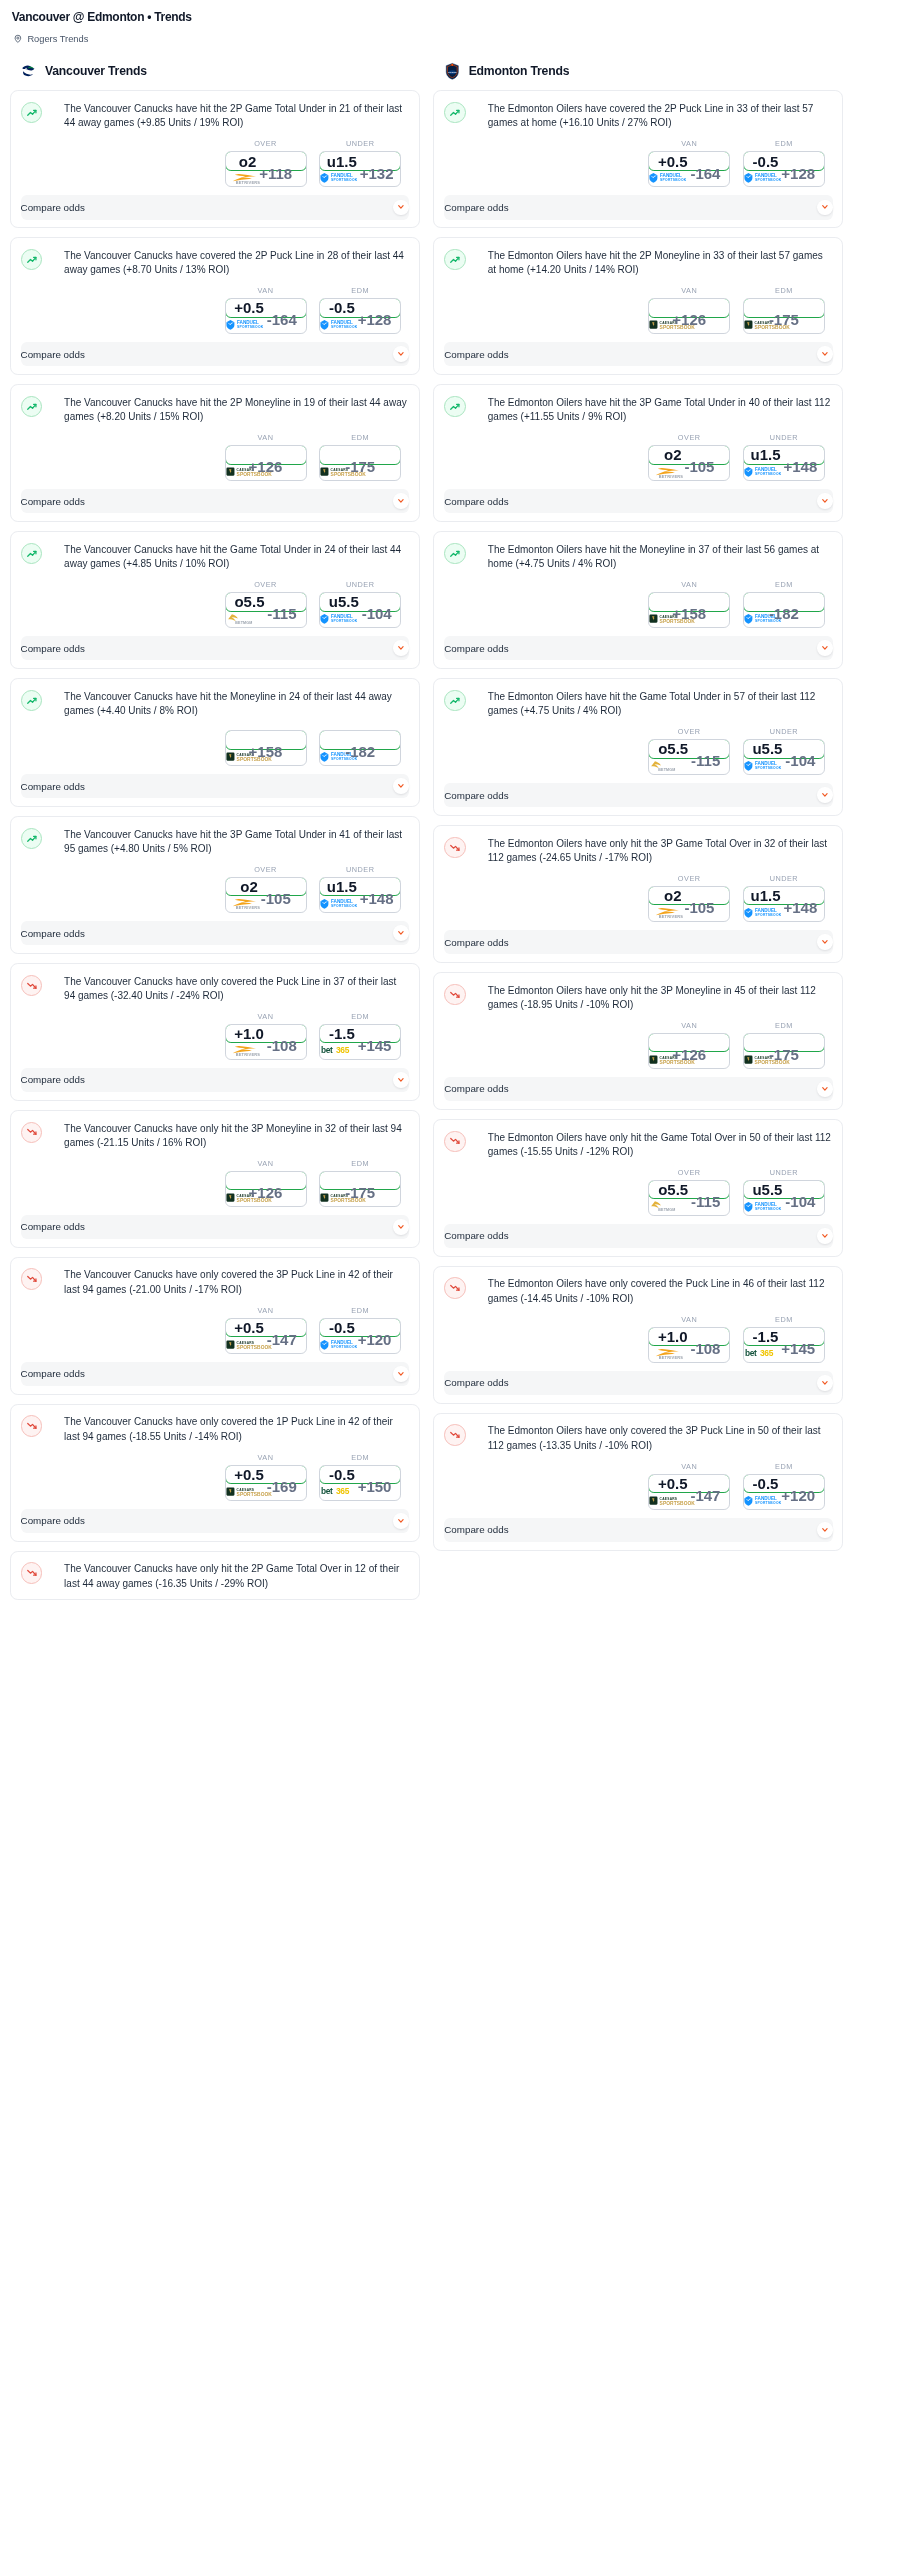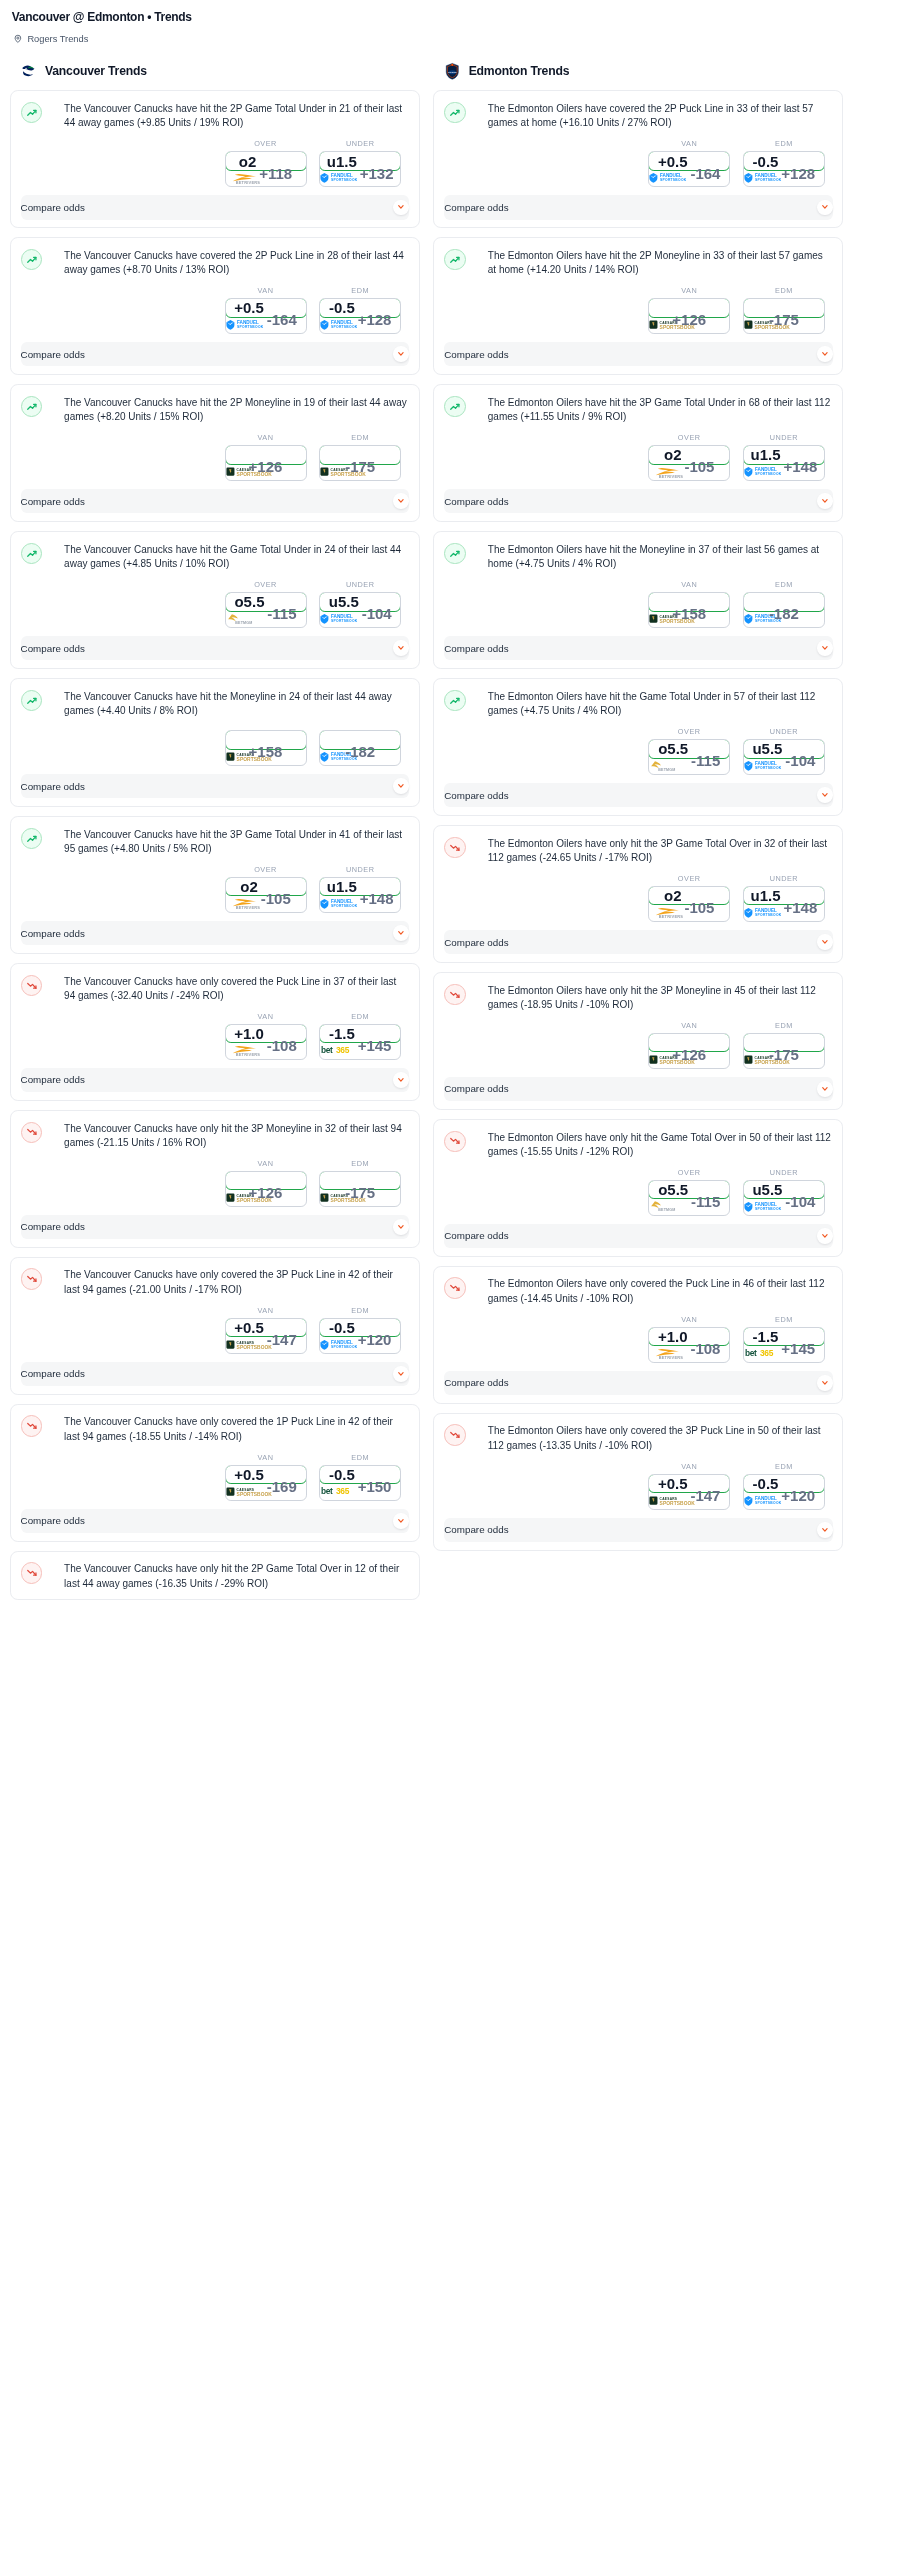--- a/index.html
+++ b/index.html
@@ -872,21 +872,21 @@
       </div>
     </div>
         <div class="card">
       <div class="card-top">
         <span class="trend-icon up">
               <svg width="13.7" height="13.7" viewBox="0 0 20 18" fill="none" stroke="#12b76a" stroke-width="1.8" stroke-linecap="round" stroke-linejoin="round">
     <path d="M4 12.5l4-4 3 2.6 5-5.6"></path>
                 <path d="M12.6 5.5H16v3.4" fill="none"></path>
               </svg>
             </span>
-        <div class="trend-text">The Edmonton Oilers have hit the 3P Game Total Under in 68 of their last 112 games (+11.55 Units / 9% ROI)</div>
+        <div class="trend-text">The Edmonton Oilers have hit the 3P Game Total Under in 40 of their last 112 games (+11.55 Units / 9% ROI)</div>
       </div>
       <div class="odds-row">
           <div class="odds-cell">
             <div class="odds-label">OVER</div>
             <div class="odds-box">
               <div class="odds-value">
                 <span>o2</span>
                 <span class="odds-price">-105</span>
               </div>
               <div class="book">

